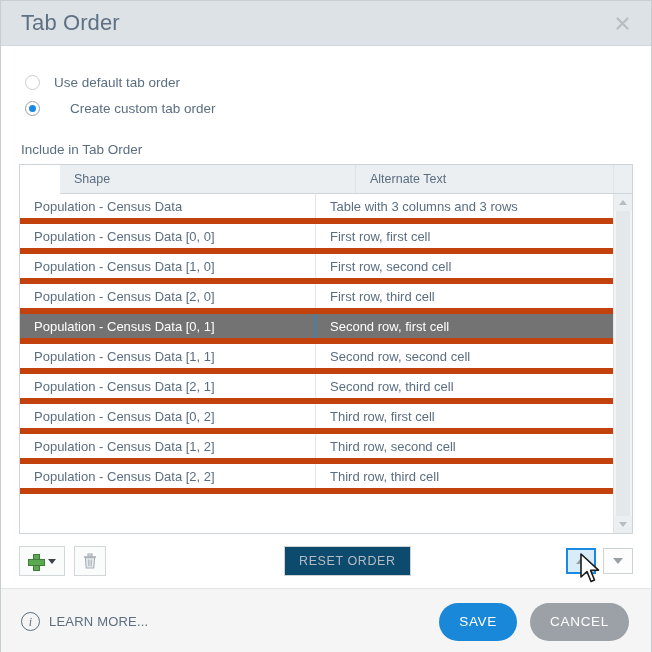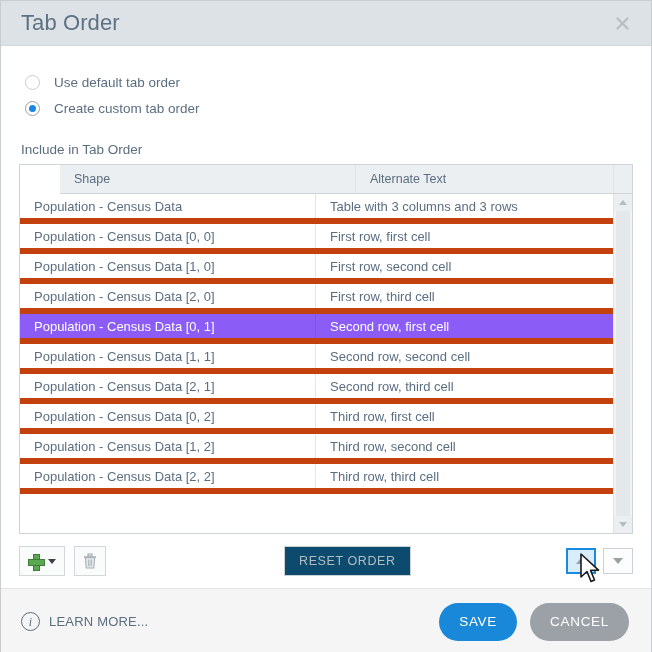--- a/index.html
+++ b/index.html
@@ -53,21 +53,21 @@
     display: flex;
     flex-direction: column;
   }
 
   .radio-group { margin: 6px 0 0 0; }
   .radio-row {
     display: flex; align-items: center;
     height: 26px;
     cursor: pointer;
   }
-  .radio-row + .radio-row { margin-top: 0px; }
+  .radio-row + .radio-row { margin-top: 0px; gap: 16px; }
   .radio-mark {
     width: 15px; height: 15px;
     border-radius: 50%;
     border: 1px solid #c9ced2;
     background: #fff;
     margin-left: 6px;
     margin-right: 14px;
     flex: 0 0 auto;
     position: relative;
   }
@@ -144,21 +144,21 @@
     font-size: 13px;
     color: #5b6e80;
     display: flex; align-items: center;
     padding-left: 14px;
     height: 100%;
     overflow: hidden;
     white-space: nowrap;
   }
   .row .cell.col-shape { width: 296px; border-right: 1px solid #e3e7ea; }
   .row .cell.col-alt { flex: 1 1 auto; }
-  .row.selected { background: #8b5cf6; }
+  .row.selected { background: #737373; }
   .row.selected .cell { color: #ffffff; border-right-color: #1a8ae0; }
   .row-filler { flex: 1 1 auto; background: #fff; }
 
   
   .vscroll {
     width: 19px;
     background: #f1f3f4;
     border-left: 1px solid #dfe3e6;
     display: flex;
     flex-direction: column;

